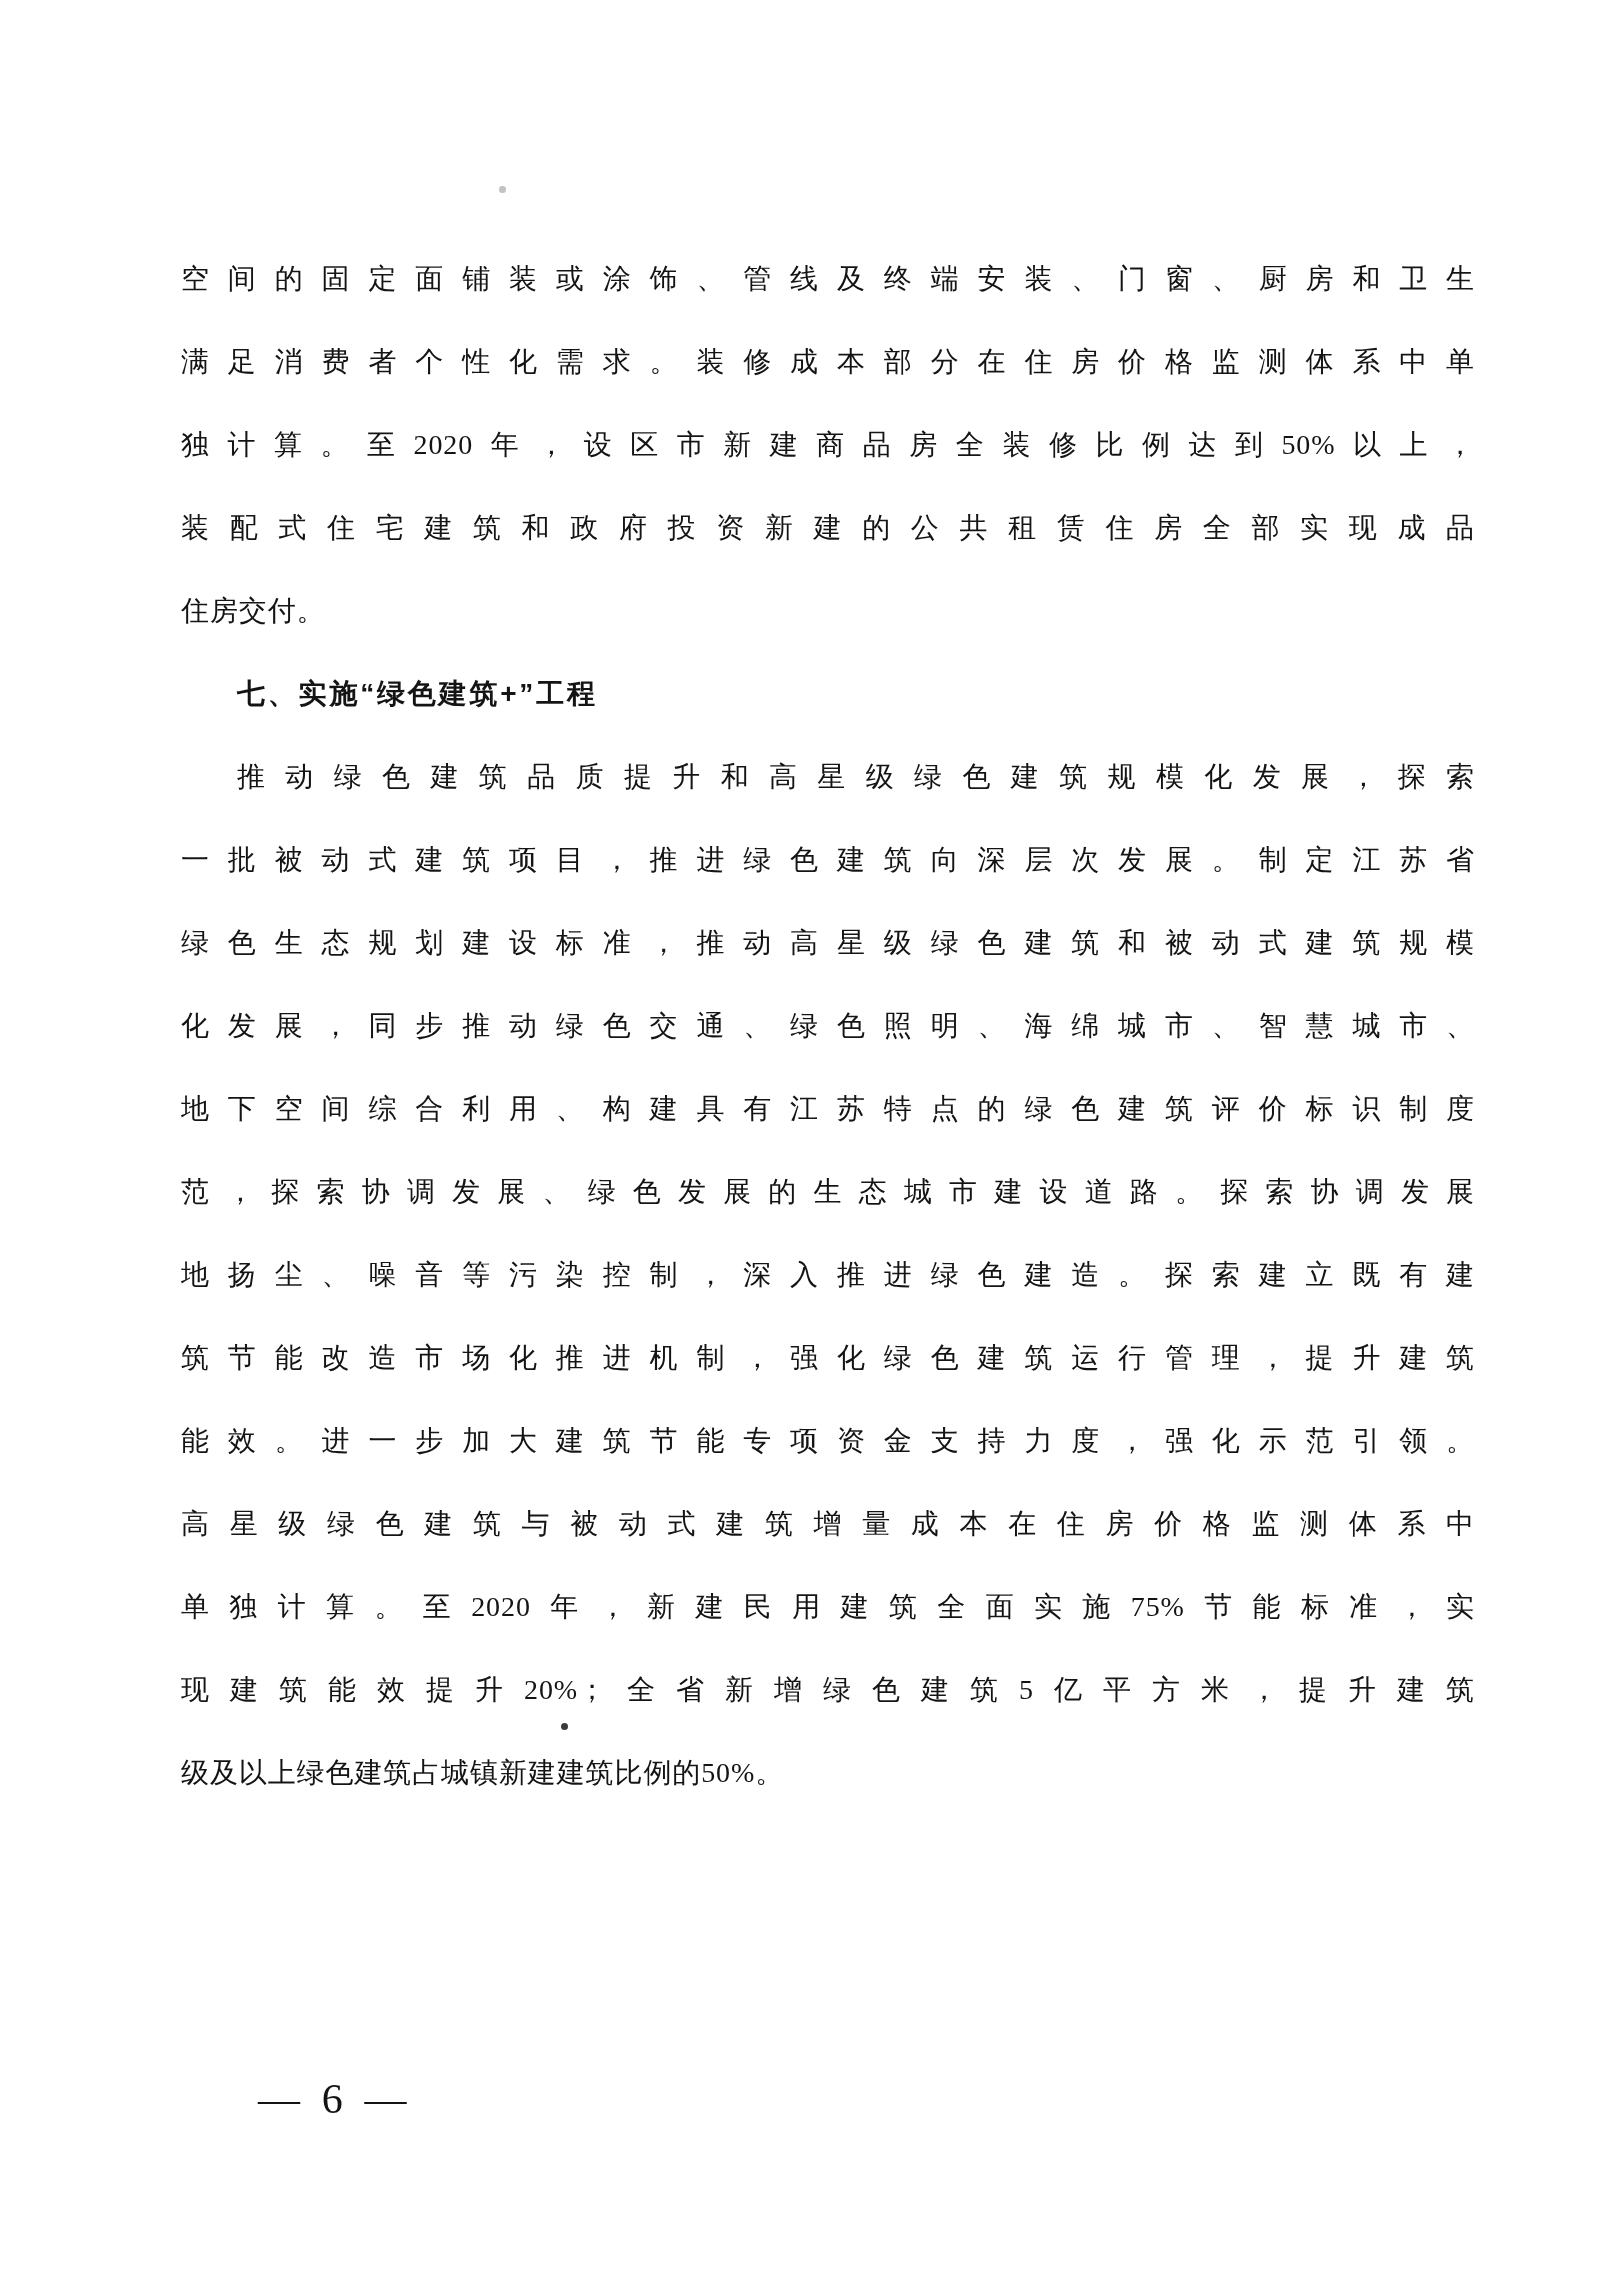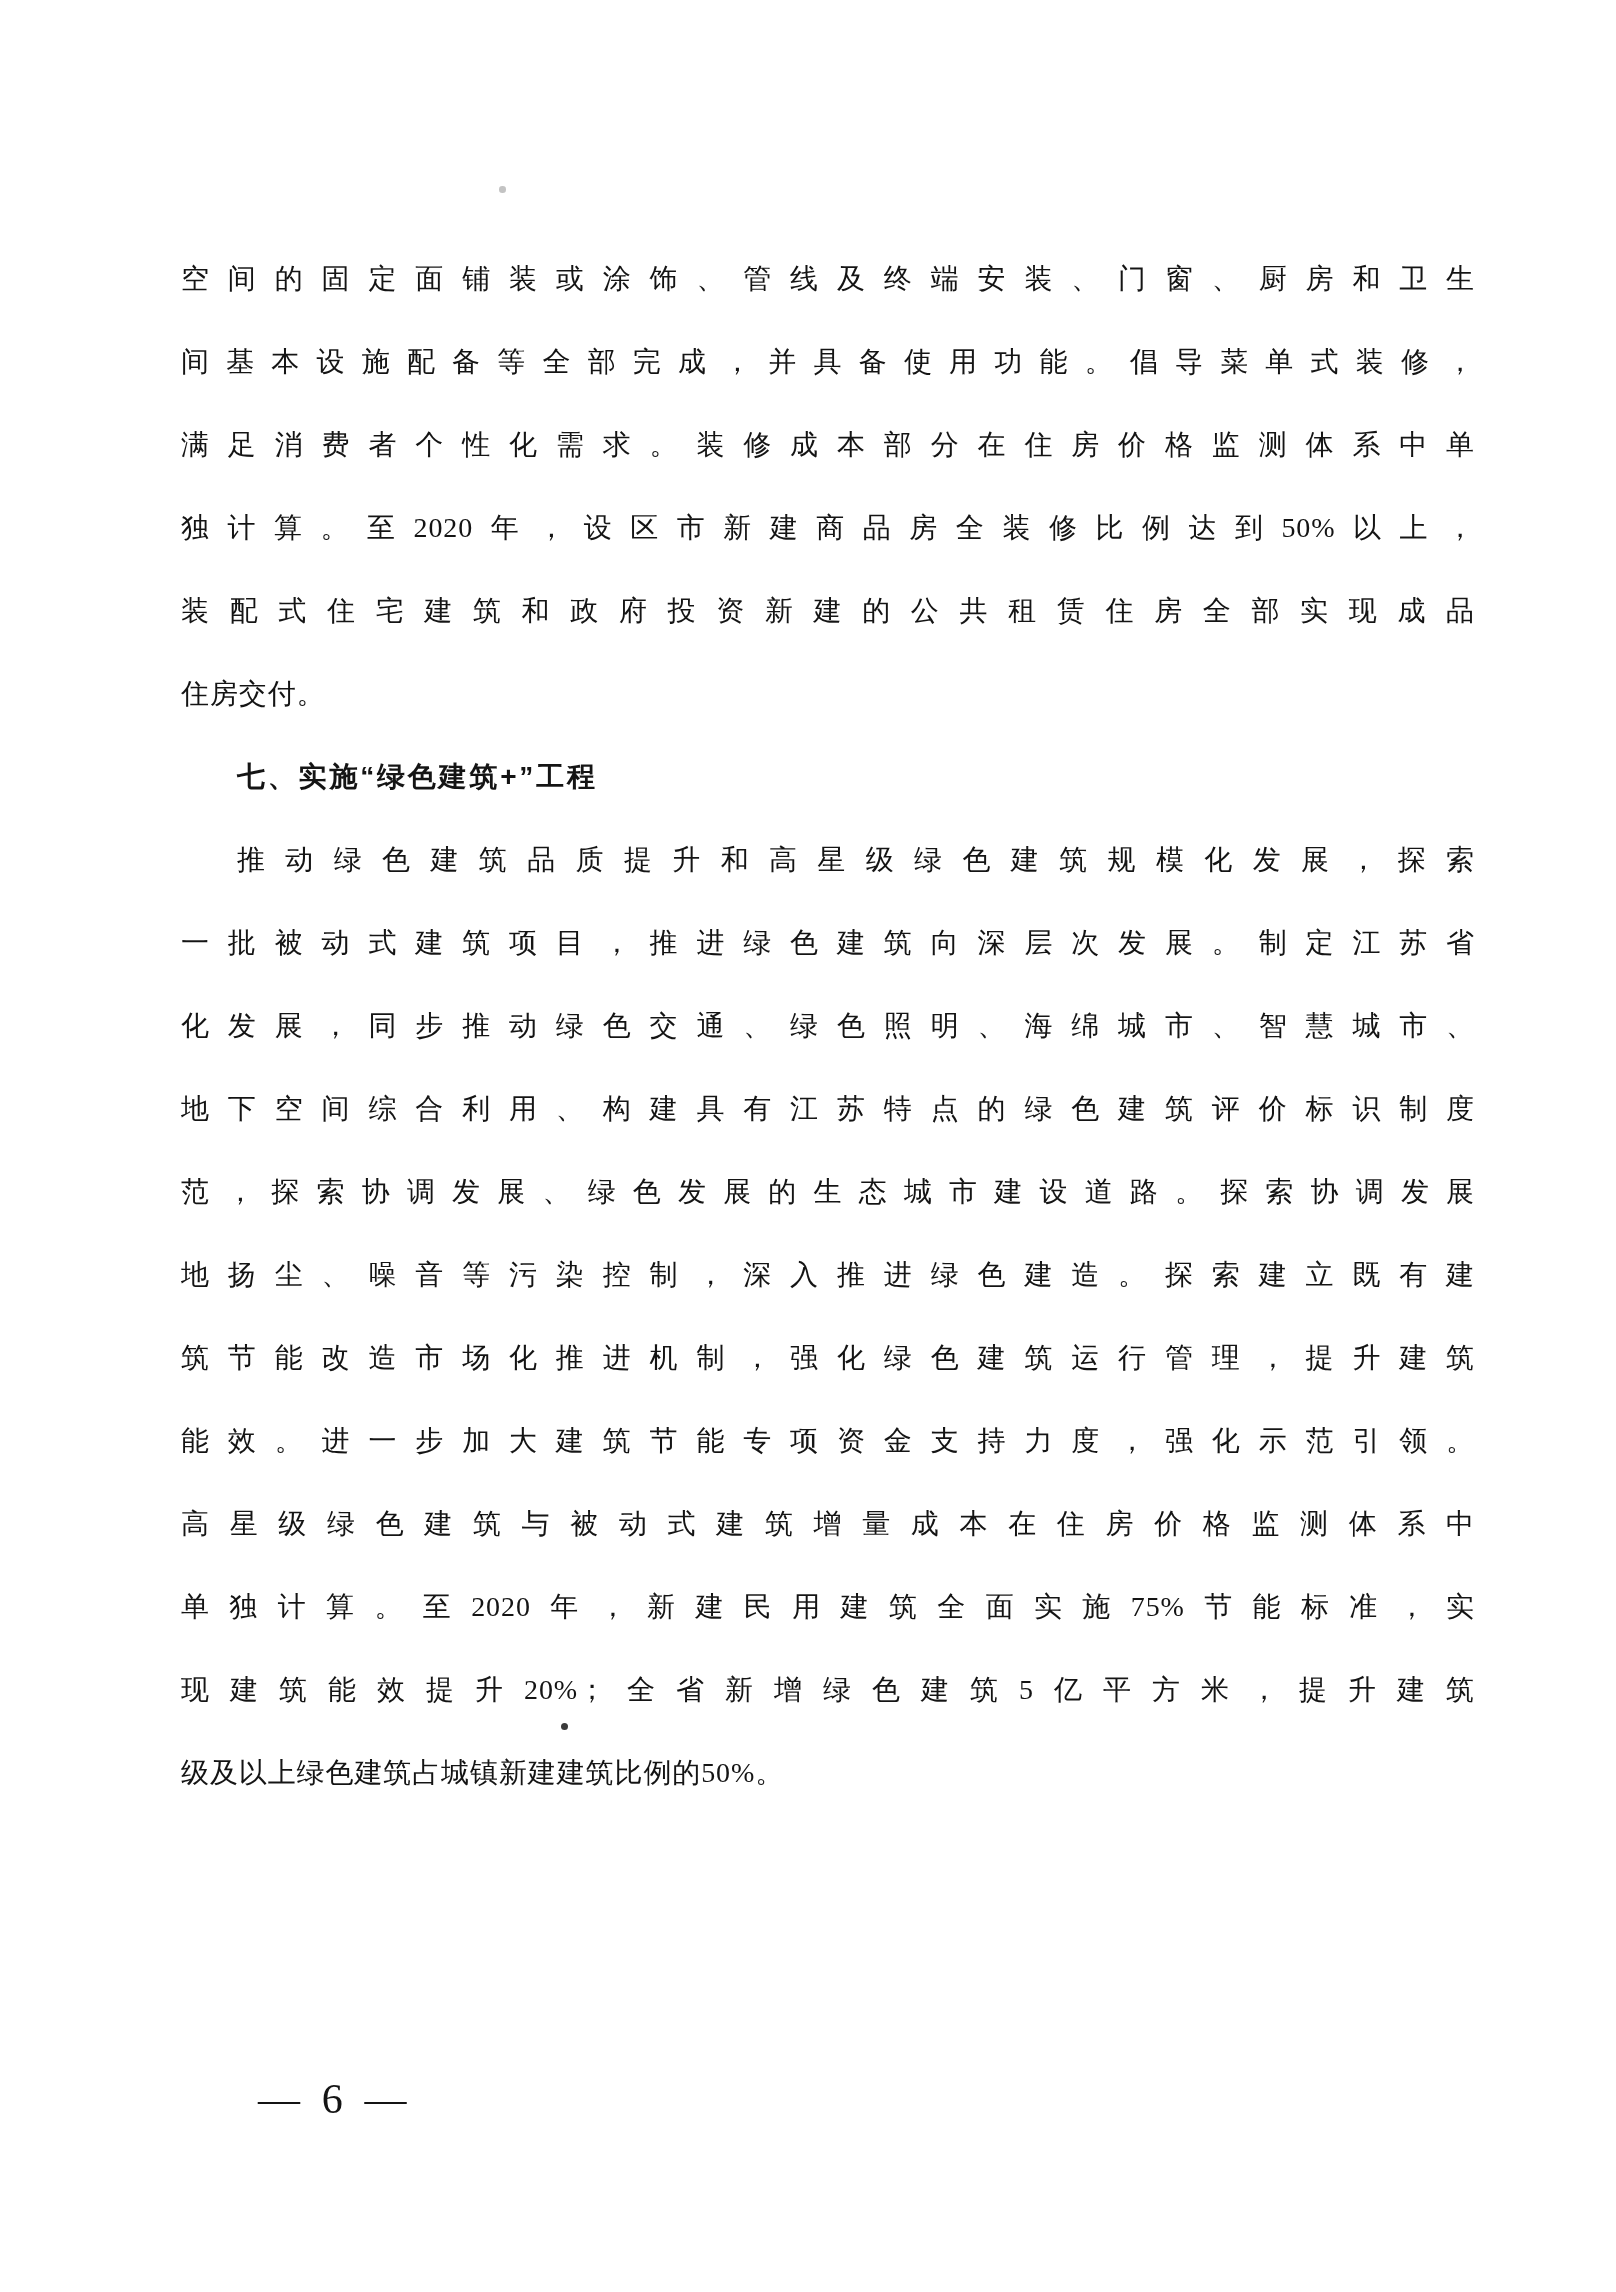--- a/index.html
+++ b/index.html
@@ -80,30 +80,30 @@
 <body>
 
 <div class="page">
 
   <span class="speck speck-top"></span>
   <span class="speck speck-mid"></span>
 
   <div class="text-block">
 
     <div class="line">空间的固定面铺装或涂饰、管线及终端安装、门窗、厨房和卫生</div>
-    <div class="line">间基本设施配备等全部完成，并具备使用功能。倡导菜单式装修，</div>
     <div class="line">满足消费者个性化需求。装修成本部分在住房价格监测体系中单</div>
     <div class="line">独计算。至2020年，设区市新建商品房全装修比例达到50%以上，</div>
     <div class="line">装配式住宅建筑和政府投资新建的公共租赁住房全部实现成品</div>
     <div class="line short">住房交付。</div>
 
     <div class="line heading">七、实施“绿色建筑+”工程</div>
 
     <div class="line indent">推动绿色建筑品质提升和高星级绿色建筑规模化发展，探索</div>
     <div class="line">一批被动式建筑项目，推进绿色建筑向深层次发展。制定江苏省</div>
+    <div class="line">绿色生态规划建设标准，推动高星级绿色建筑和被动式建筑规模</div>
     <div class="line">化发展，同步推动绿色交通、绿色照明、海绵城市、智慧城市、</div>
     <div class="line">地下空间综合利用、构建具有江苏特点的绿色建筑评价标识制度</div>
     <div class="line">范，探索协调发展、绿色发展的生态城市建设道路。探索协调发展</div>
     <div class="line">地扬尘、噪音等污染控制，深入推进绿色建造。探索建立既有建</div>
     <div class="line">筑节能改造市场化推进机制，强化绿色建筑运行管理，提升建筑</div>
     <div class="line">能效。进一步加大建筑节能专项资金支持力度，强化示范引领。</div>
     <div class="line">高星级绿色建筑与被动式建筑增量成本在住房价格监测体系中</div>
     <div class="line">单独计算。至2020年，新建民用建筑全面实施75%节能标准，实</div>
     <div class="line">现建筑能效提升20%；全省新增绿色建筑5亿平方米，提升建筑</div>
     <div class="line short">级及以上绿色建筑占城镇新建建筑比例的50%。</div>

